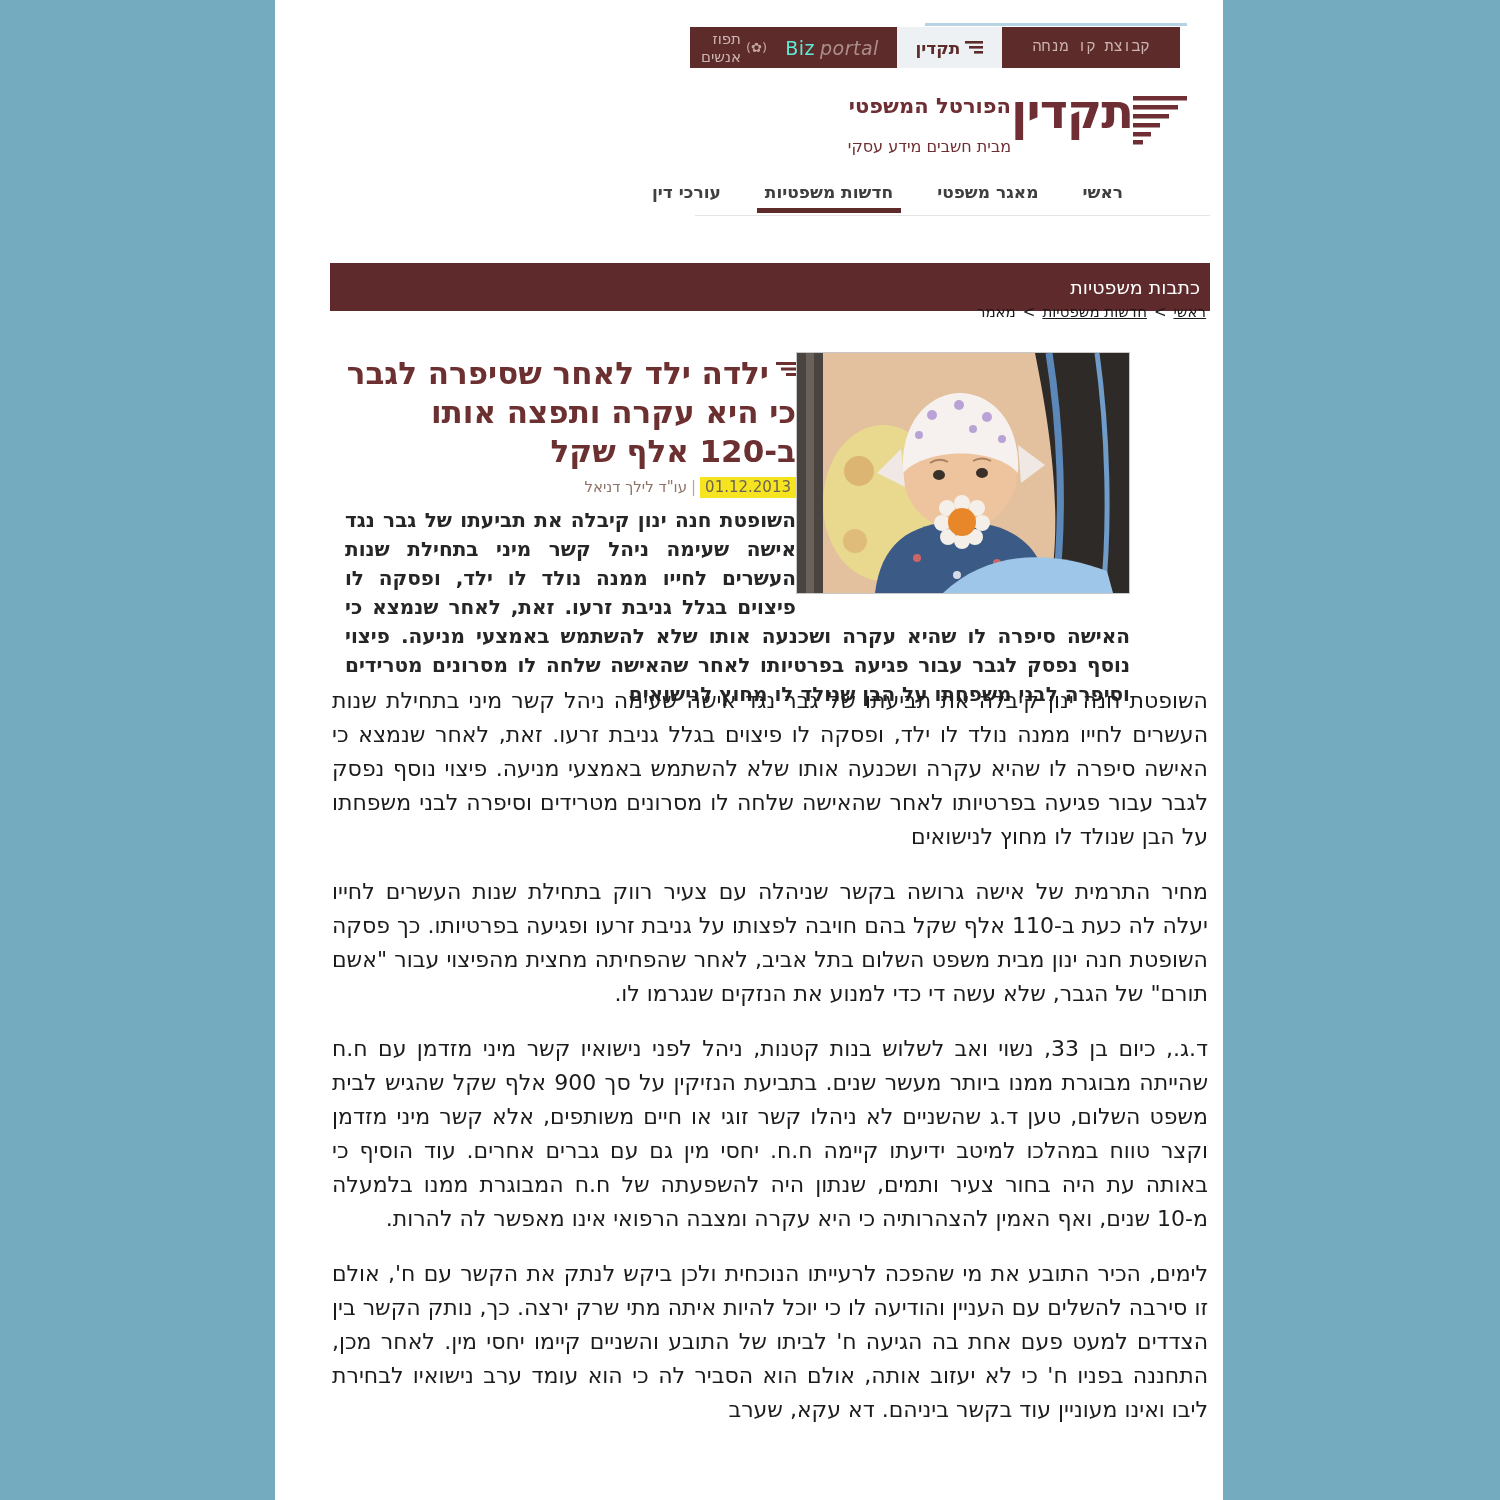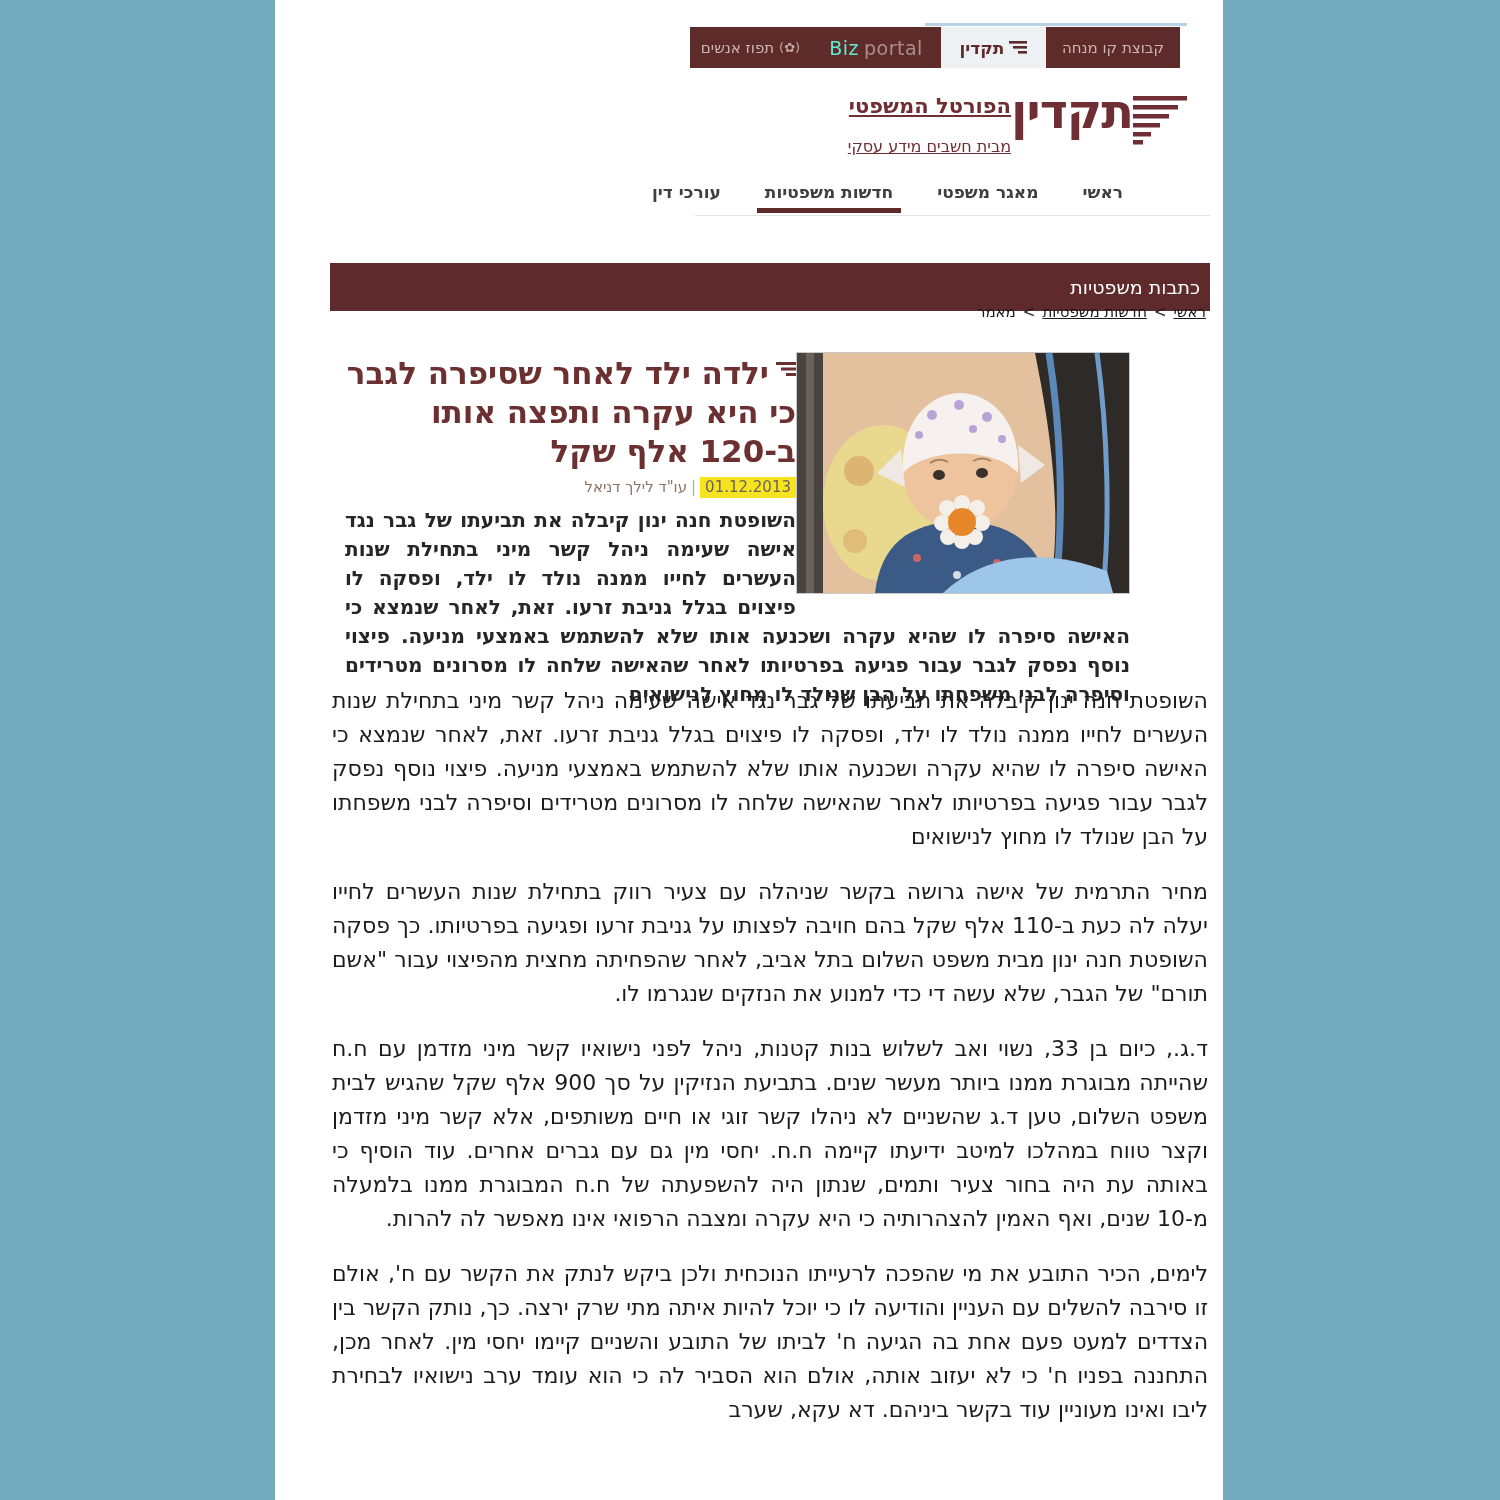--- a/index.html
+++ b/index.html
@@ -4,31 +4,31 @@
 <style>
   html,body{margin:0;padding:0;}
   .stage{position:relative;width:1500px;height:1500px;background:#74abbe;overflow:hidden;
          font-family:"DejaVu Sans",sans-serif;}
   .paper{position:absolute;left:275px;top:0;width:948px;height:1500px;background:#ffffff;}
 
   
   .topbar-accent{position:absolute;top:23px;left:650px;width:262px;height:3px;background:#b5d3e3;}
   .topbar{position:absolute;top:27px;left:415px;width:490px;height:41px;display:flex;direction:rtl;background:#5e2b2b;}
   .tab{display:flex;align-items:center;justify-content:center;color:#cdb6b2;font-size:15px;cursor:default;gap:5px;}
-  .tab-group{width:134px;}
+  .tab-group{width:178px;font-family:Liberation Mono, monospace;}
   .tab-takdin{width:105px;background:#edf1f4;color:#5e2b2b;font-weight:bold;font-size:17px;}
   .tab-biz{width:130px;font-size:19px;letter-spacing:.5px;direction:ltr;}
   .biz-bold{color:#5eead4;font-weight:normal;}
-  .biz-light{color:#ab8f8b;}
+  .biz-light{color:#ab8f8b;font-style:italic;}
   .tab-tapuz{flex:1;}
   .tapuz-glyph{color:#c4a7a2;font-size:13px;}
 
   
   .logo-row{position:absolute;top:86px;right:30px;display:flex;align-items:flex-start;cursor:pointer;}
-  .logo-taglines{text-align:right;margin-left:14px;color:#6e2e33;padding-top:8px;text-decoration:underline;}
+  .logo-taglines{text-align:right;margin-left:14px;color:#6e2e33;padding-top:8px;}
   .tagline1{font-size:21px;font-weight:bold;}
   .tagline2{font-size:16px;margin-top:19px;}
   .logo-name{font-size:48px;font-weight:bold;color:#6e2e33;line-height:1.05;letter-spacing:-1px;}
   .logo-lines{margin:8px 6px 0 0;}
 
   
   .mainnav{position:absolute;top:182px;right:100px;display:flex;direction:rtl;gap:44px;
            font-size:17px;font-weight:bold;color:#3f3f3f;}
   .nav-item{padding-bottom:11px;position:relative;cursor:pointer;white-space:nowrap;}
   .nav-item.active::after{content:"";position:absolute;right:-8px;left:-8px;bottom:0;height:5px;background:#5e2b2b;}

